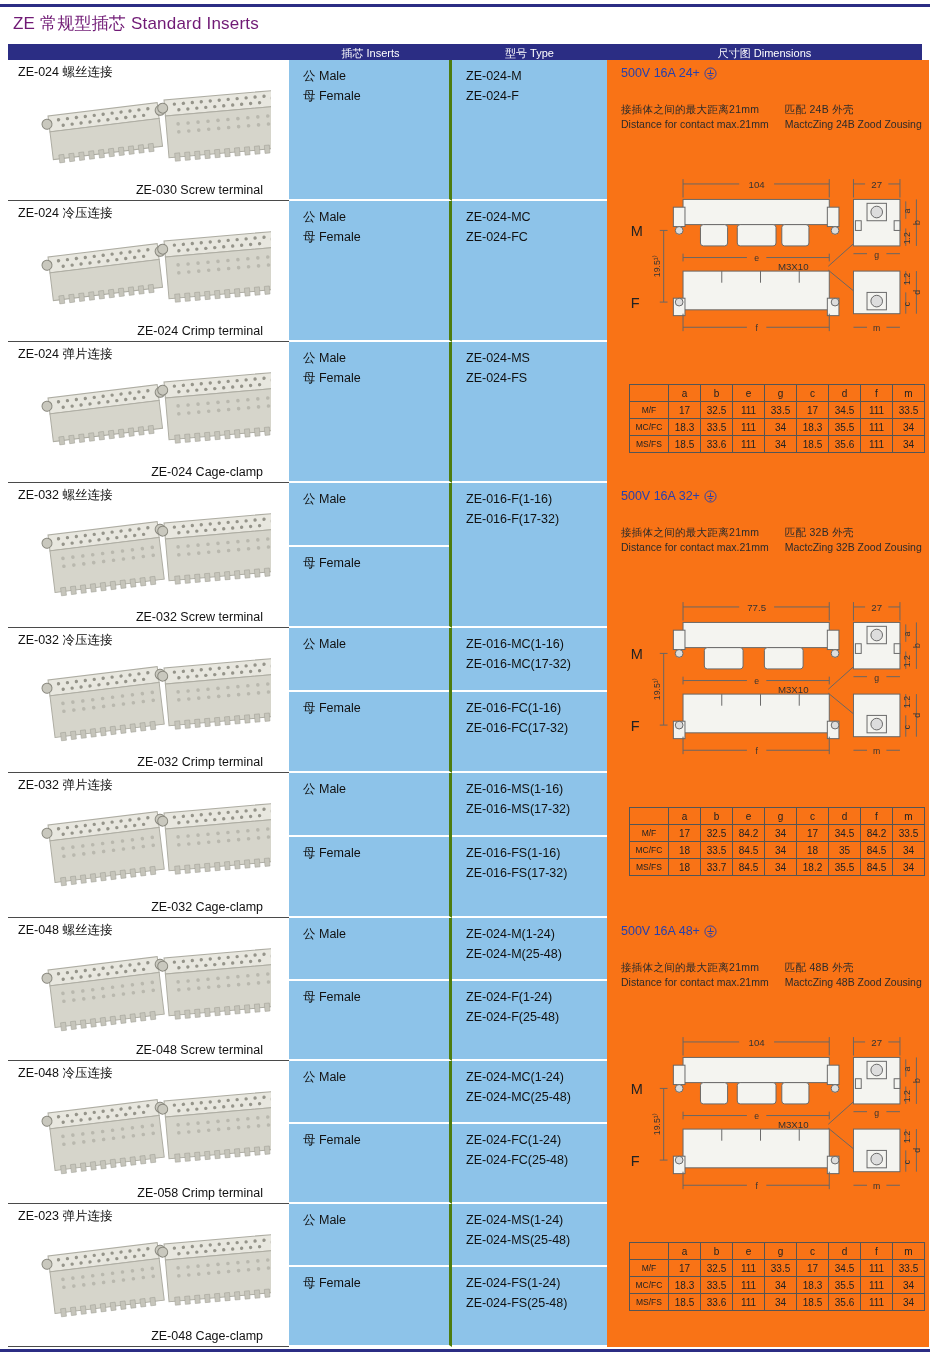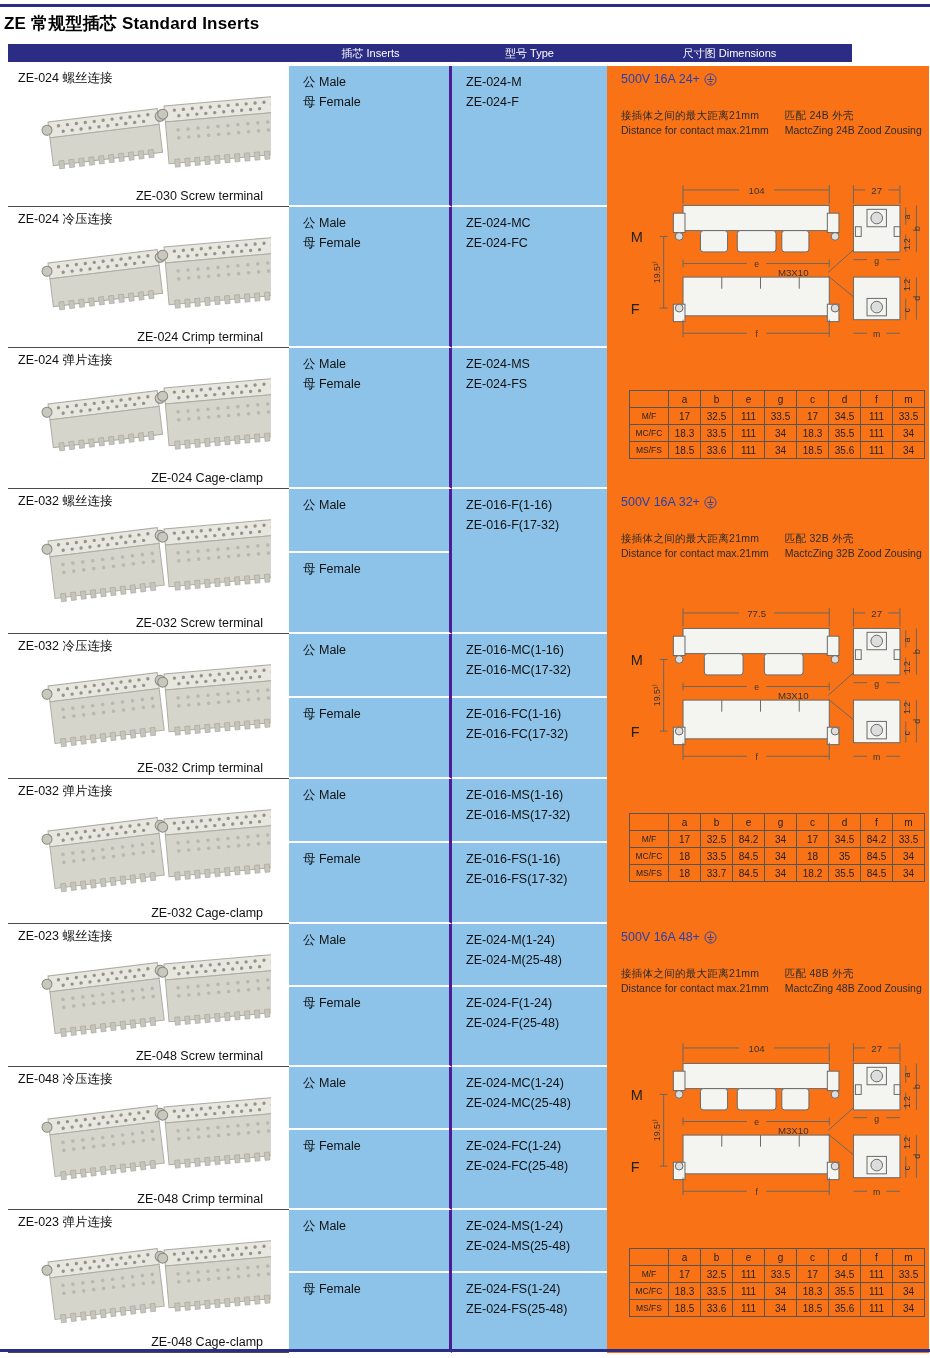--- a/index.html
+++ b/index.html
@@ -1,32 +1,32 @@
 <!DOCTYPE html>
 <html><head>
 <meta charset="utf-8">
 <style>
   html,body{margin:0;padding:0;background:#fff;}
   body{width:930px;height:1358px;font-family:"Liberation Sans","DejaVu Sans",sans-serif;color:#111;}
   .page{position:relative;width:930px;height:1358px;overflow:hidden;background:#fff;}
   .top-rule{position:absolute;left:0;top:4px;width:930px;height:3px;background:#2b2d84;}
-  .page-title{position:absolute;left:4px;top:12px;margin:0;font-size:17px;font-weight:700;color:#000000;letter-spacing:.2px;}
-  .thead{position:absolute;left:8px;top:44px;width:844px;height:18px;background:#2b2d84;display:grid;grid-template-columns:281px 163px 155px 1fr;color:#fff;font-size:11px;align-items:center;}
+  .page-title{position:absolute;left:13px;top:12px;margin:0;font-size:17px;font-weight:400;color:#701a75;letter-spacing:.2px;}
+  .thead{position:absolute;left:8px;top:44px;width:914px;height:18px;background:#2b2d84;display:grid;grid-template-columns:281px 163px 155px 1fr;color:#fff;font-size:11px;align-items:center;}
   .thead .th{text-align:center;white-space:nowrap;}
-  .tbody{position:absolute;left:8px;top:66px;width:914px;}
+  .tbody{position:absolute;left:8px;top:60px;width:914px;}
   .sec{display:grid;grid-template-columns:281px 163px 155px 1fr;}
   .sec-1{grid-auto-rows:141px;}
   .sec-2{grid-auto-rows:145px;}
   .sec-3{grid-auto-rows:143px;}
   .c1{position:relative;background:#fff;border-bottom:1px solid #4a4a4a;}
   .rtitle{position:absolute;left:10px;top:4px;font-size:12.5px;}
   .conn{position:absolute;left:28px;top:30px;}
   .caption{position:absolute;right:26px;bottom:3px;font-size:12.5px;}
   .c2,.c3{background:#8dc3e9;border-bottom:2px solid #fff;font-size:12.5px;box-sizing:border-box;}
-  .c2{border-right:3px solid #4c1d95;}
+  .c2{border-right:3px solid #4d7c0f;}
   .lines{padding:6px 0 0 14px;white-space:pre-line;line-height:1.6;}
   .half{box-sizing:border-box;}
   .half.top{height:45%;border-bottom:2px solid #fff;}
   .half.bot{height:55%;}
   .c4{grid-column:4;grid-row:1 / span 3;background:#f97316;box-sizing:border-box;padding:2px 0 0 14px;}
   .rating{color:#2741ad;font-size:12.5px;margin-top:4px;display:flex;align-items:center;gap:4px;}
   .gnd{color:#2741ad;}
   .notes{display:flex;gap:16px;margin-top:22px;font-size:10.5px;line-height:1.45;color:#2b2b2b;}
   .notes .cn{letter-spacing:.3px;}
   .tech{margin-top:42px;margin-left:2px;display:block;}
@@ -591,21 +591,21 @@
                 <td>34</td>
               </tr>
             </tbody>
           </table>
       </div>
     </section>
 
     <section class="sec sec-3">
 
       <div class="c1">
-        <div class="rtitle">ZE-023 螺丝连接</div>
+        <div class="rtitle">ZE-048 螺丝连接</div>
         <svg class="conn" width="235" height="105">
           <use href="#blockB" transform="translate(12,22) rotate(-7)"></use>
           <use href="#blockB" transform="translate(128,10) rotate(-5)"></use>
         </svg>
         <div class="caption">ZE-048 Screw terminal</div>
       </div>
       <div class="c2">
         <div class="half top">
             <div class="lines">公 Male</div>
           </div>
@@ -623,21 +623,21 @@
 ZE-024-F(25-48)</div>
           </div>
       </div>
 
       <div class="c1">
         <div class="rtitle">ZE-048 冷压连接</div>
         <svg class="conn" width="235" height="105">
           <use href="#blockB" transform="translate(12,22) rotate(-7)"></use>
           <use href="#blockB" transform="translate(128,10) rotate(-5)"></use>
         </svg>
-        <div class="caption">ZE-048 Crimp terminal</div>
+        <div class="caption">ZE-058 Crimp terminal</div>
       </div>
       <div class="c2">
         <div class="half top">
             <div class="lines">公 Male</div>
           </div>
         <div class="half bot">
             <div class="lines">母 Female</div>
           </div>
       </div>
       <div class="c3">

